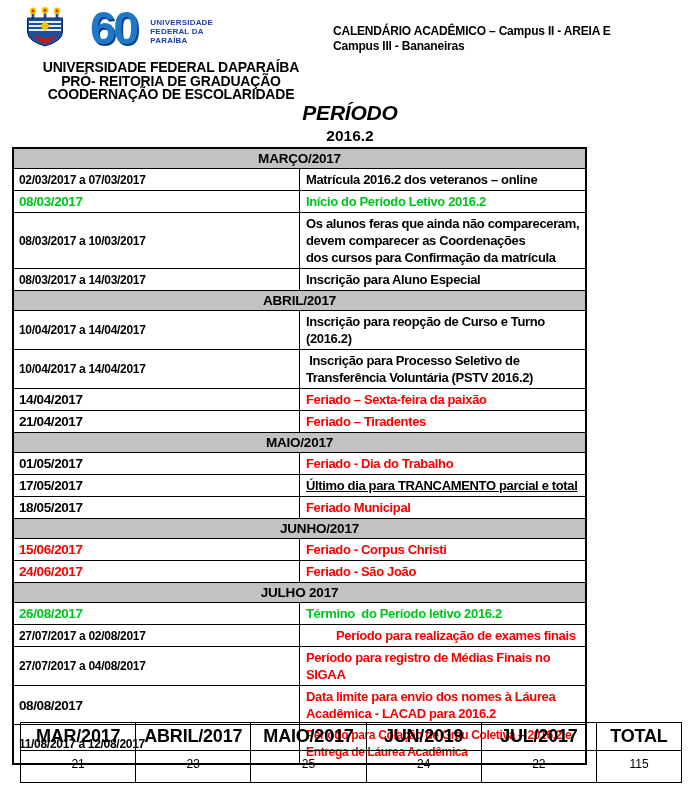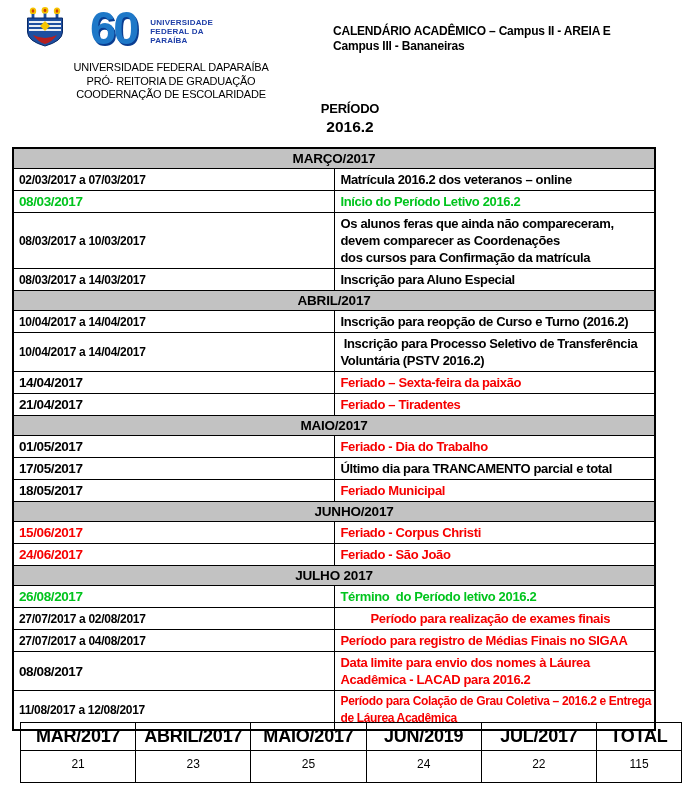--- a/index.html
+++ b/index.html
@@ -19,34 +19,34 @@
     color:#1e78c8; text-shadow:1.5px 1.5px 0 #0a3d91;
     font-family:"Liberation Sans", sans-serif;
   }
   .logo-small-text {
     margin-left:14px; margin-top:14px;
     font-size:8px; line-height:9px; font-weight:bold; color:#2040a8;
     letter-spacing:0.2px;
   }
   .org-block {
     position:absolute; top:61px; left:6px; width:330px;
-    text-align:center; font-weight:normal; font-size:11px; line-height:13.5px;
+    text-align:center; font-weight:bold; font-size:14px; line-height:13.5px;
     letter-spacing:-0.2px;
   }
   .right-title {
     position:absolute; top:24px; left:333px; width:360px;
     font-weight:bold; font-size:12px; line-height:14.5px; letter-spacing:-0.2px;
   }
   .period-block { position:absolute; top:101px; left:0; width:700px; text-align:center; }
-  .period-line1 { font-weight:bold; font-size:13px; letter-spacing:-0.2px; }
+  .period-line1 { font-weight:bold; font-size:21px; letter-spacing:-0.2px;font-style:italic; }
   .period-line2 { font-weight:bold; font-size:15.5px; margin-top:2px; }
 
   
   .cal-table {
-    position:absolute; top:147px; left:12px; width:644px;
+    position:absolute; top:147px; left:12px; width:575px;
     border-collapse:collapse; border:2px solid #000;
     table-layout:fixed;
   }
   .cal-table td { border:1px solid #000; vertical-align:middle; }
   .section-row td {
     background:#c2c2c2; text-align:center; font-weight:bold;
     font-size:13.5px; padding:2px 0 2px 0; letter-spacing:-0.2px;
     border-top:1.5px solid #000; border-bottom:1.5px solid #000;
   }
   .date-cell {
@@ -167,21 +167,21 @@
         </tr>
         <tr class="section-row">
           <td colspan="2" style="background: rgb(194, 194, 194);">MAIO/2017</td>
         </tr>
         <tr>
           <td class="date-cell" style="color: rgb(0, 0, 0);">01/05/2017</td>
           <td class="event-cell" style="color: rgb(246, 0, 0);">Feriado - Dia do Trabalho</td>
         </tr>
         <tr>
           <td class="date-cell" style="color: rgb(0, 0, 0);">17/05/2017</td>
-          <td class="event-cell" style="color: rgb(0, 0, 0);">Último dia para TRANCAMENTO parcial e total</td>
+          <td class="event-cell" style="color: rgb(0, 0, 0); text-decoration: underline;">Último dia para TRANCAMENTO parcial e total</td>
         </tr>
         <tr>
           <td class="date-cell" style="color: rgb(0, 0, 0);">18/05/2017</td>
           <td class="event-cell" style="color: rgb(246, 0, 0);">Feriado Municipal</td>
         </tr>
         <tr class="section-row">
           <td colspan="2" style="background: rgb(194, 194, 194); padding-left: 40px;">JUNHO/2017</td>
         </tr>
         <tr>
           <td class="date-cell" style="color: rgb(246, 0, 0);">15/06/2017</td>

